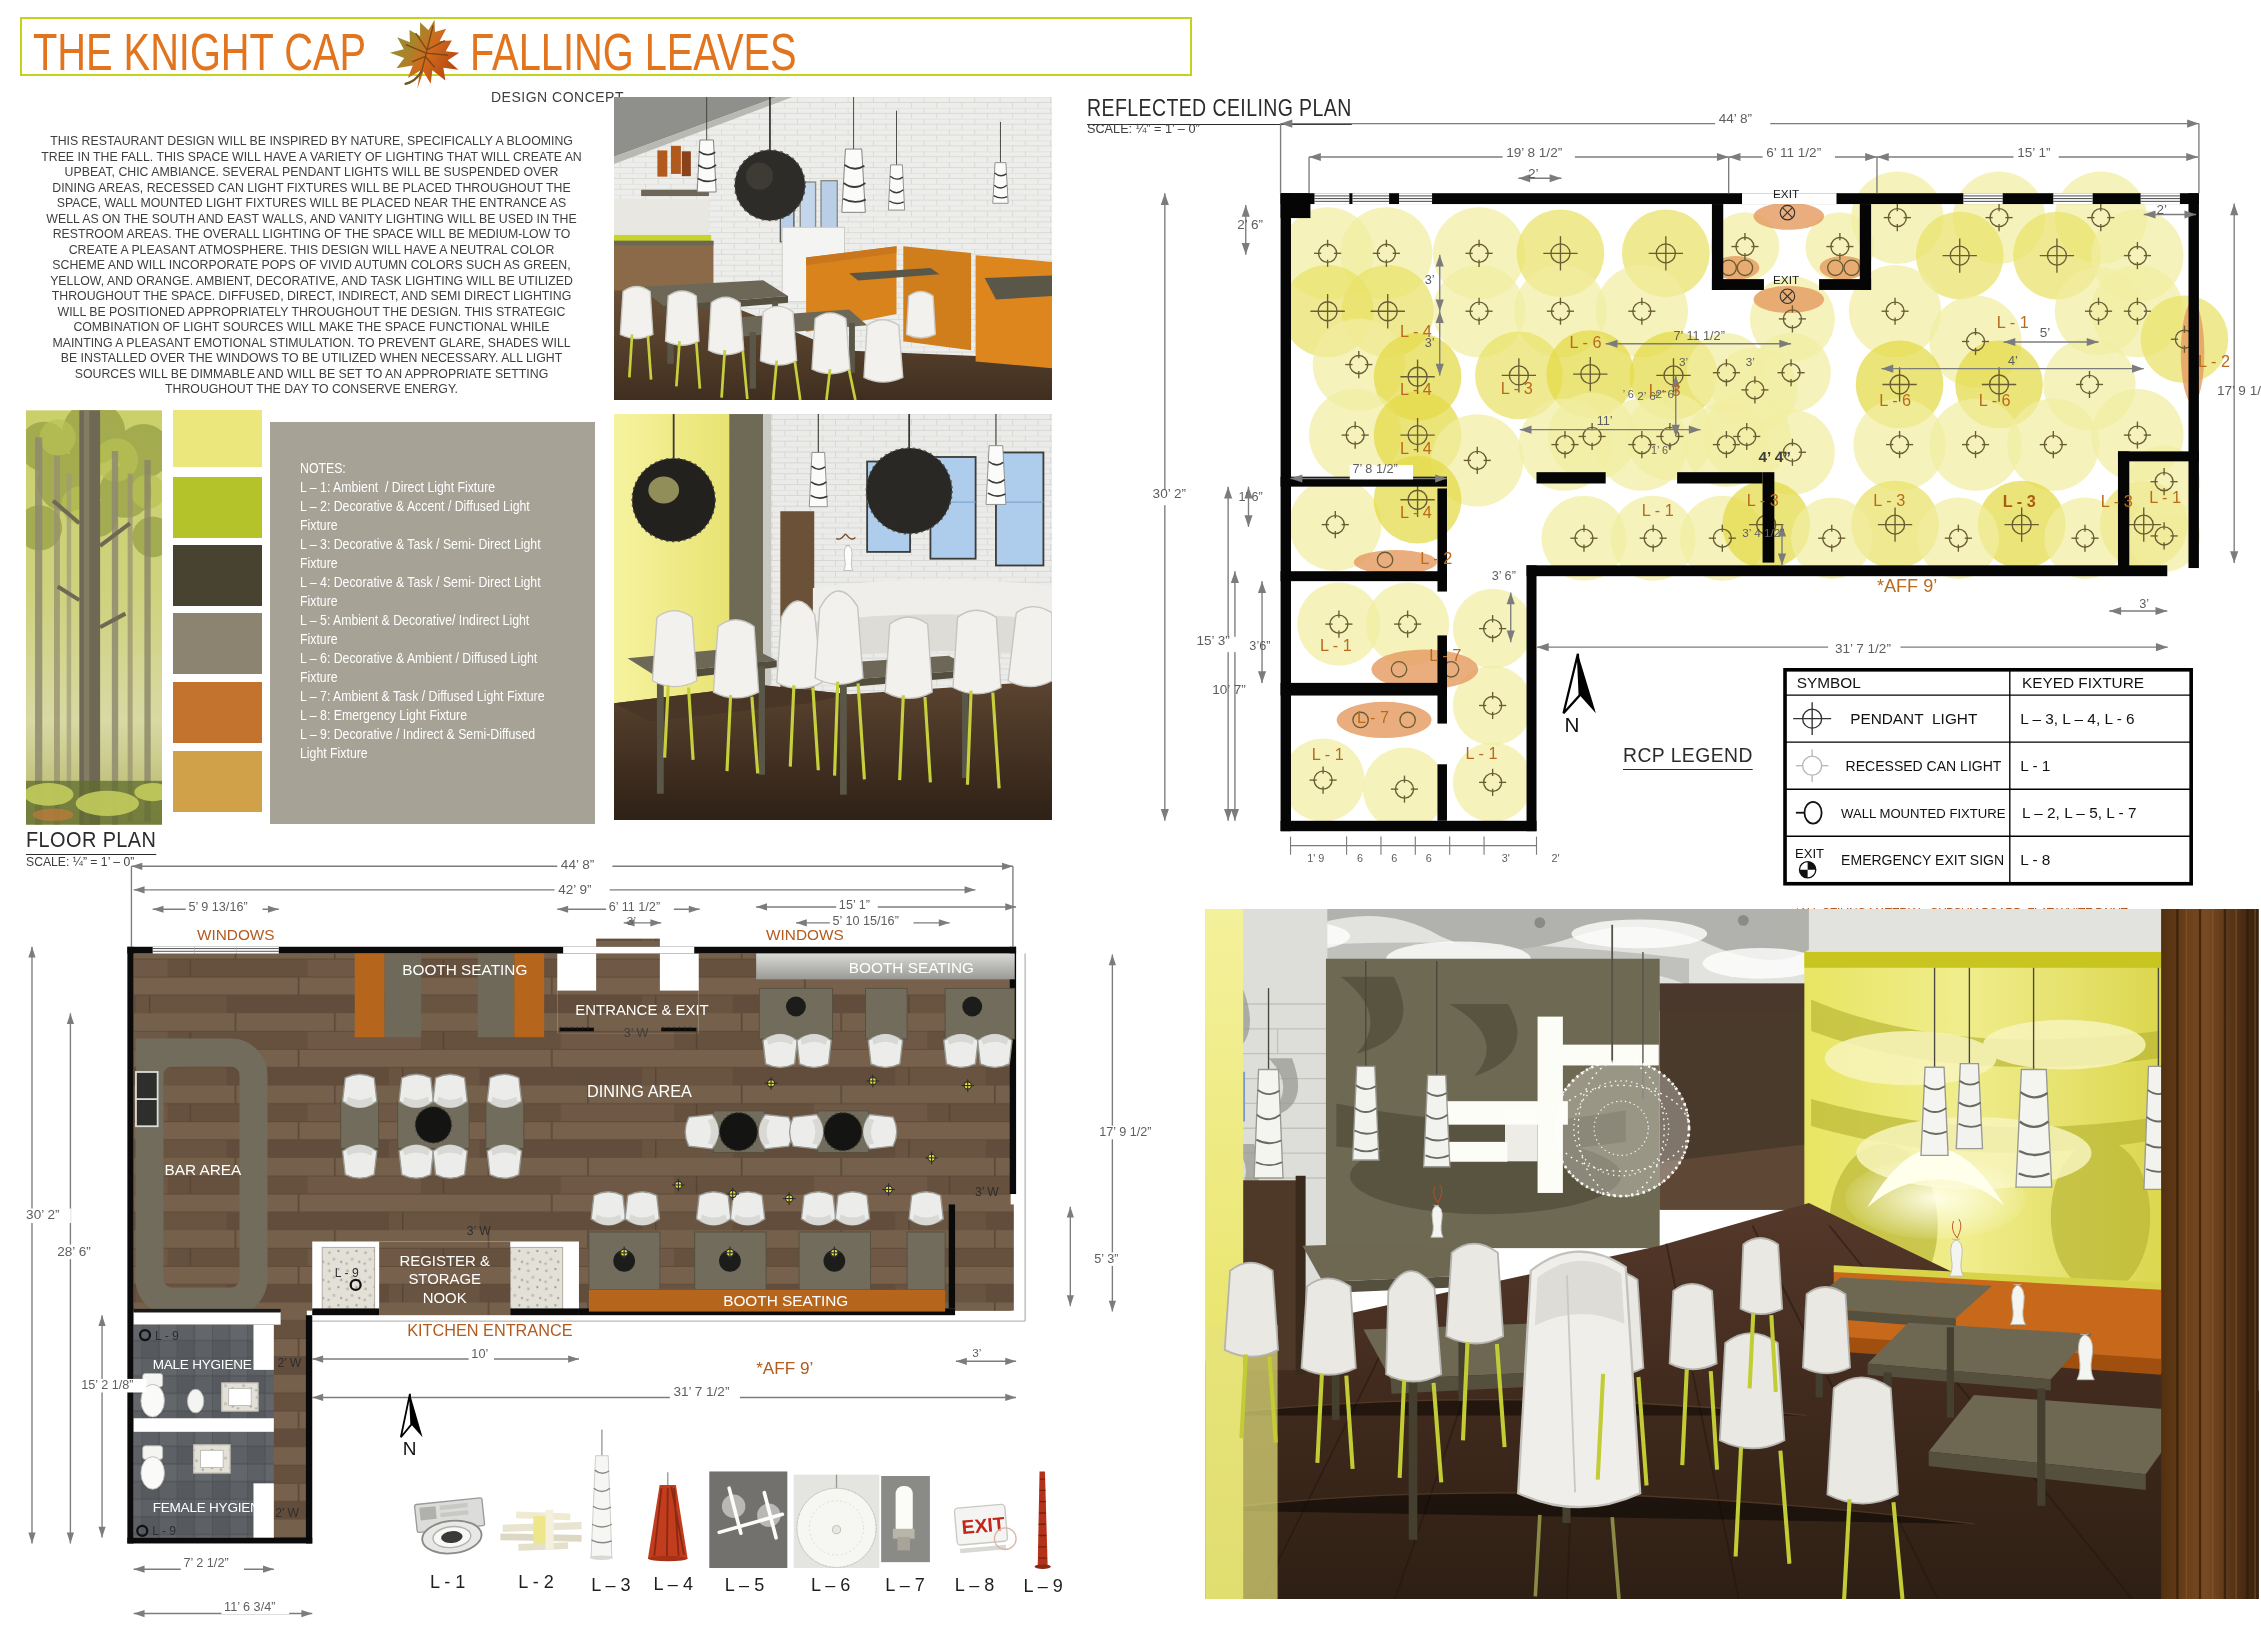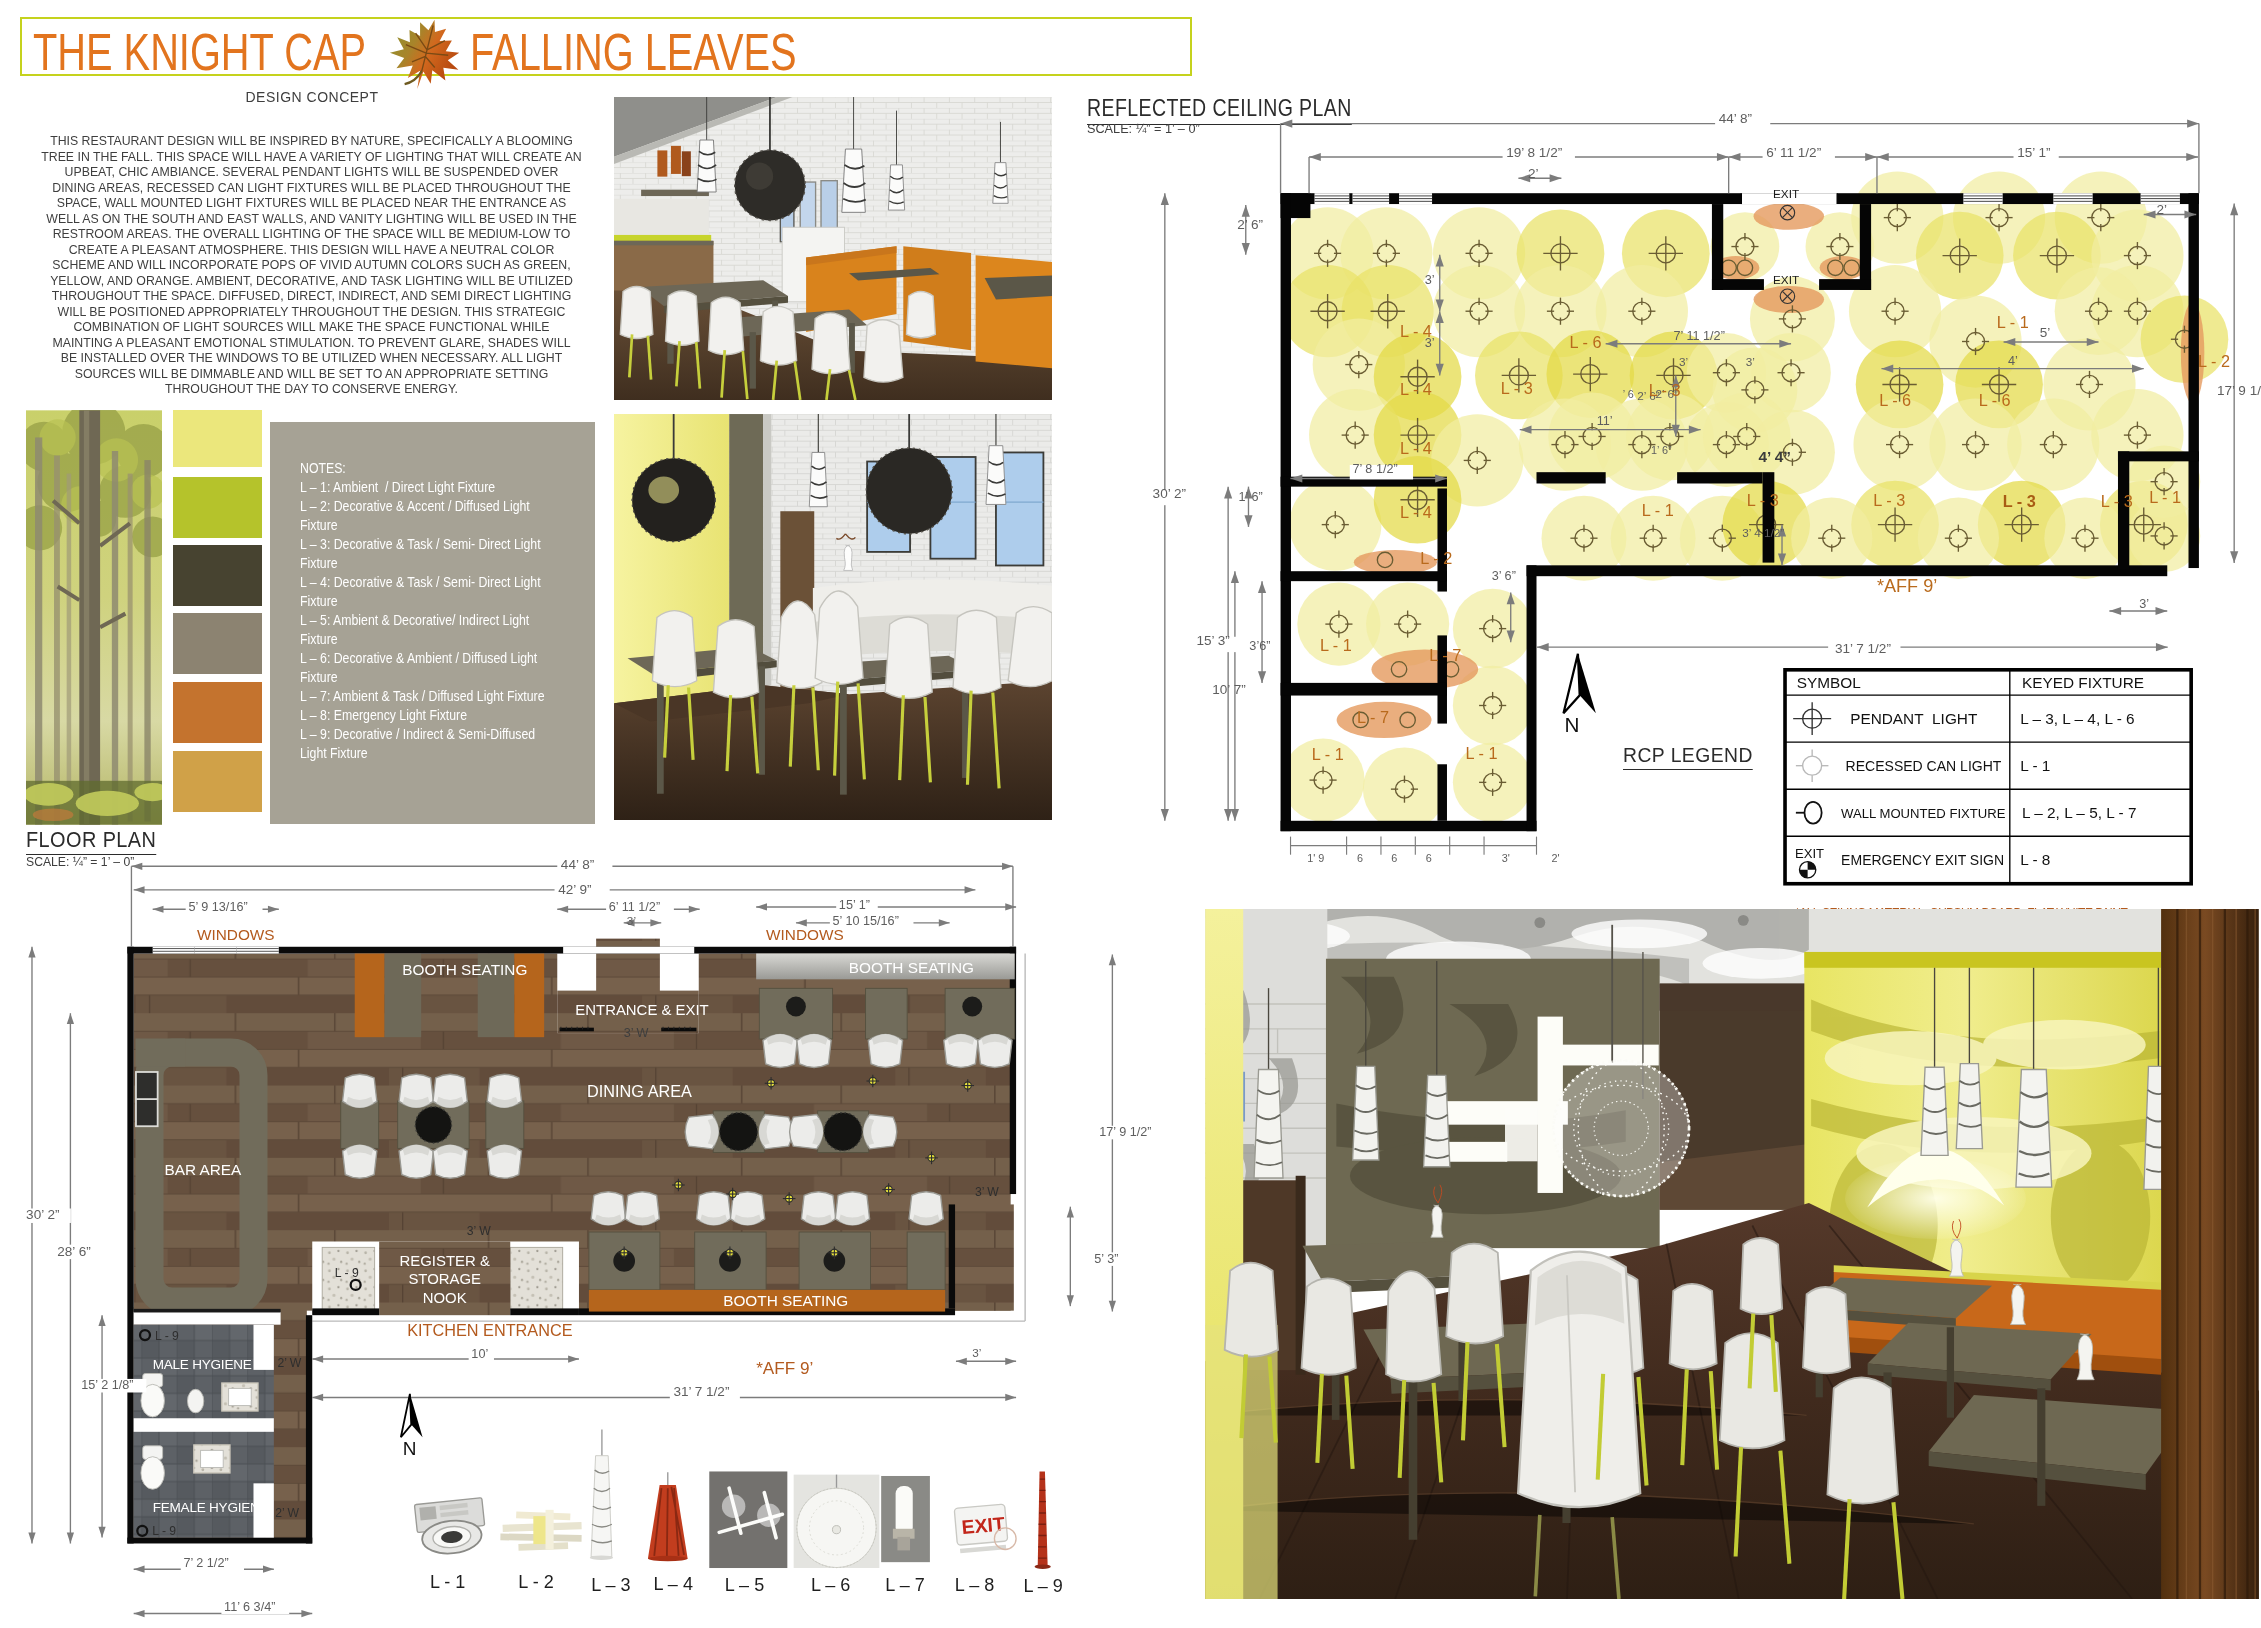--- a/index.html
+++ b/index.html
@@ -26,21 +26,21 @@
 </defs>
 <g transform="rotate(14 50 45)">
 <path d="M50 3 L54 17 L66 10 L62 26 L76 22 L72 36 L88 34 L77 46 L92 54 L74 56 L80 70 L62 62 L64 78 L52 66 L50 88 L48 66 L36 78 L38 62 L20 70 L26 56 L8 54 L23 46 L12 34 L28 36 L24 22 L38 26 L34 10 L46 17 Z" fill="url(#leafg)"></path>
 <path d="M50 10 L50 66 M50 40 L68 24 M50 44 L76 40 M50 48 L64 58 M50 40 L32 24 M50 44 L24 40 M50 48 L36 58" stroke="#7a4a14" stroke-width="1.6" fill="none"></path>
 <path d="M50 66 Q46 80 34 86" stroke="#6e5a20" stroke-width="2.6" fill="none"></path>
 </g>
 </svg>
 
 <div class="abs" style="left:470px;top:22.6px;font-size:51px;color:#e2741e;white-space:nowrap;transform:scaleX(0.78);transform-origin:left top;">FALLING LEAVES</div>
 
-<div class="abs" style="left:0px;top:89px;width:624px;text-align:center;font-size:14px;color:#3e3e3e;letter-spacing:0.5px;">DESIGN CONCEPT</div>
+<div class="abs" style="left:0px;top:89px;width:624px;text-align:right;font-size:14px;color:#3e3e3e;letter-spacing:0.5px;">DESIGN CONCEPT</div>
 
 <div class="abs" style="left:4.5px;top:134px;width:613px;text-align:center;font-size:12.7px;line-height:15.5px;color:#3e3e3e;transform:scaleX(0.97);transform-origin:center top;">
 THIS RESTAURANT DESIGN WILL BE INSPIRED BY NATURE, SPECIFICALLY A BLOOMING<br>
 TREE IN THE FALL. THIS SPACE WILL HAVE A VARIETY OF LIGHTING THAT WILL CREATE AN<br>
 UPBEAT, CHIC AMBIANCE. SEVERAL PENDANT LIGHTS WILL BE SUSPENDED OVER<br>
 DINING AREAS, RECESSED CAN LIGHT FIXTURES WILL BE PLACED THROUGHOUT THE<br>
 SPACE, WALL MOUNTED LIGHT FIXTURES WILL BE PLACED NEAR THE ENTRANCE AS<br>
 WELL AS ON THE SOUTH AND EAST WALLS, AND VANITY LIGHTING WILL BE USED IN THE<br>
 RESTROOM AREAS. THE OVERALL LIGHTING OF THE SPACE WILL BE MEDIUM-LOW TO<br>
 CREATE A PLEASANT ATMOSPHERE. THIS DESIGN WILL HAVE A NEUTRAL COLOR<br>

